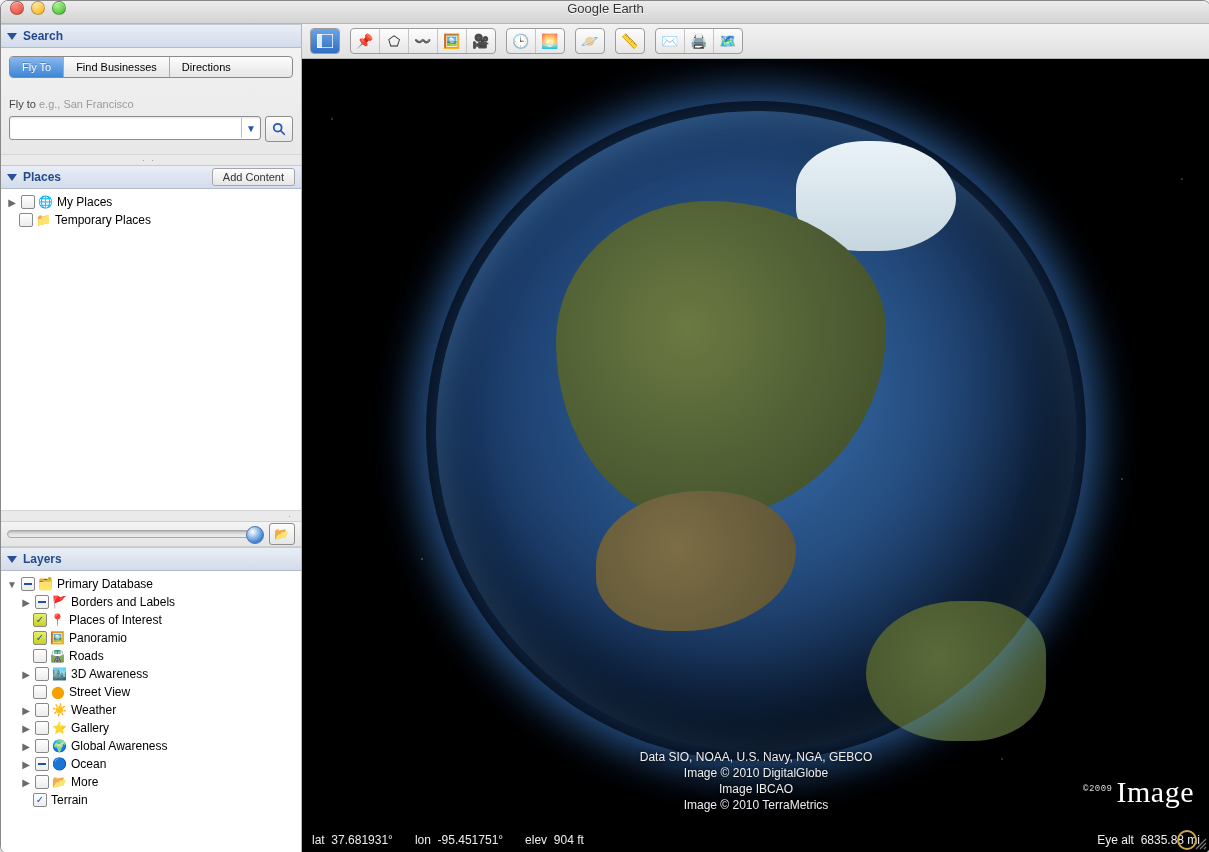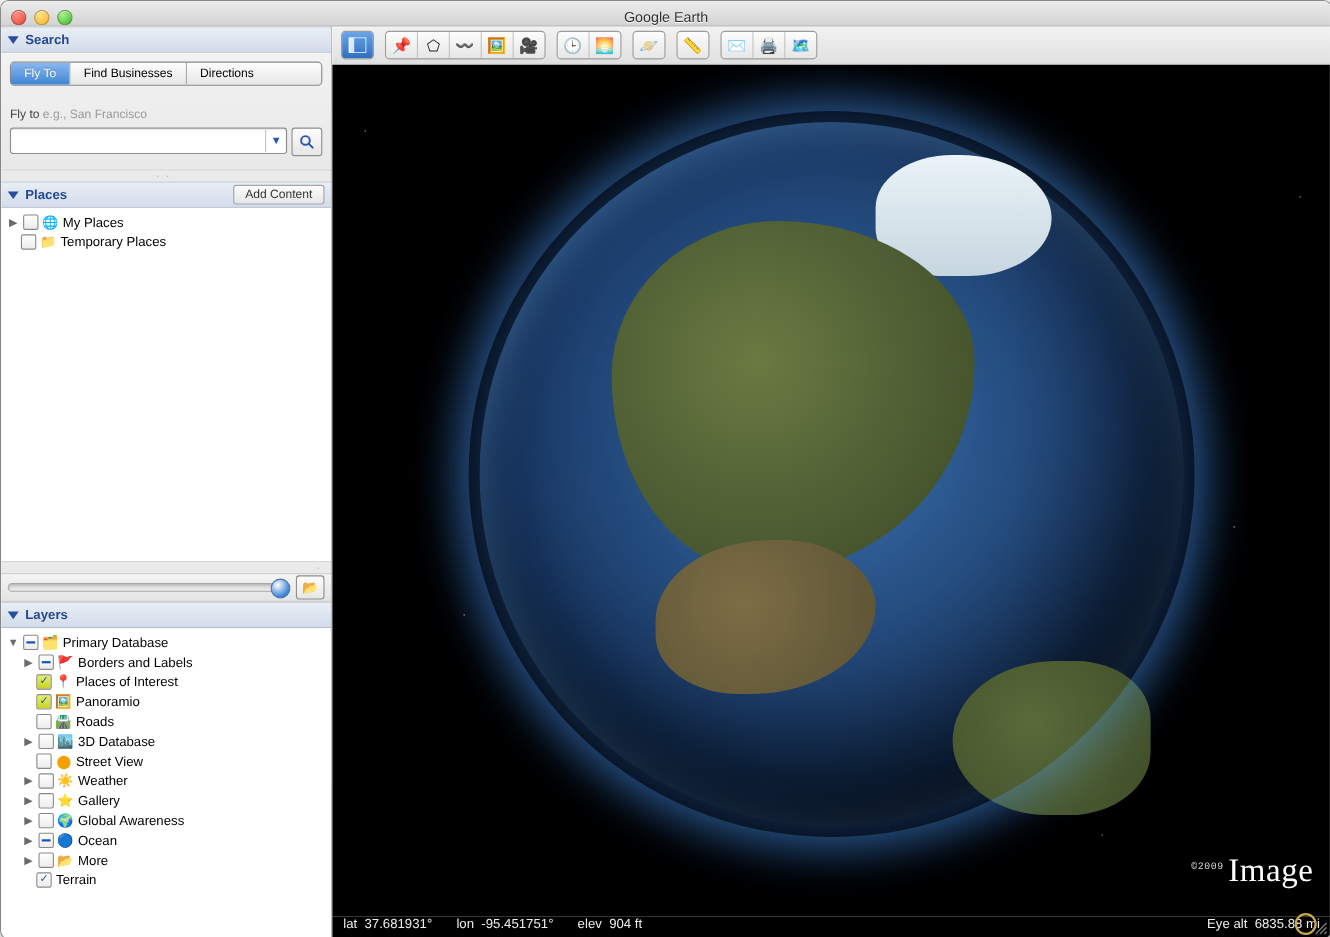--- a/index.html
+++ b/index.html
@@ -1,18 +1,18 @@
 <!DOCTYPE html>
 <html><head>
 <meta charset="utf-8">
 <style>
   html,body{margin:0;padding:0;height:100%;font-family:"Lucida Grande","Helvetica Neue",Arial,sans-serif;font-size:12px;color:#222;background:#fff;user-select:none}
   .window{width:1209px;height:852px;background:#ececec;border:1px solid #888;border-radius:8px;overflow:hidden;box-shadow:0 8px 30px rgba(0,0,0,.35);display:flex;flex-direction:column}
   
-  .titlebar{height:22px;background:linear-gradient(#ececec,#d3d3d3);border-bottom:1px solid #b5b5b5;display:flex;align-items:flex-end;position:relative}
+  .titlebar{height:22px;background:linear-gradient(#ececec,#d3d3d3);border-bottom:1px solid #b5b5b5;display:flex;align-items:flex-start;position:relative}
   .traffic{display:flex;gap:7px;margin-left:9px}
   .tl{width:12px;height:12px;border-radius:50%;border:1px solid rgba(0,0,0,.25);box-shadow:inset 0 1px 0 rgba(255,255,255,.6)}
   .tl.red{background:radial-gradient(circle at 35% 30%,#ff8a7f,#e24a38)}
   .tl.yel{background:radial-gradient(circle at 35% 30%,#ffe28a,#f6b21f)}
   .tl.grn{background:radial-gradient(circle at 35% 30%,#a6f28a,#3fb62a)}
   .titlebar .title{position:absolute;left:0;right:0;text-align:center;font-size:13px;color:#333;text-shadow:0 1px 0 #fff}
   
   .body{flex:1;display:flex;overflow:hidden}
   .sidebar{width:300px;background:linear-gradient(#f9f9f9,#efefef);border-right:1px solid #b5b5b5;display:flex;flex-direction:column;overflow:hidden}
   .main{flex:1;background:#fff;display:flex;flex-direction:column;overflow:hidden}
@@ -188,21 +188,21 @@
         </div>
         <div class="row" style="padding-left:28px">
           <span class="cb"></span>
           <span class="ic">🛣️</span>
           <span class="lbl">Roads</span>
         </div>
         <div class="row" style="padding-left:16px">
           <span class="tw">▶</span>
           <span class="cb"></span>
           <span class="ic">🏙️</span>
-          <span class="lbl">3D Database</span>
+          <span class="lbl">3D Awareness</span>
         </div>
         <div class="row" style="padding-left:28px">
           <span class="cb"></span>
           <span class="ic" style="color:#f4a100">⬤</span>
           <span class="lbl">Street View</span>
         </div>
         <div class="row" style="padding-left:16px">
           <span class="tw">▶</span>
           <span class="cb"></span>
           <span class="ic">☀️</span>
@@ -301,20 +301,26 @@
       <div class="viewport">
         <div class="stars"></div>
         <div class="globe">
           <div class="land greenland"></div>
           <div class="land na"></div>
           <div class="land mex"></div>
           <div class="land sa"></div>
           <div class="atmo"></div>
         </div>
 
+        <div class="attrib">
+          <div>Data SIO, NOAA, U.S. Navy, NGA, GEBCO</div>
+          <div>Image © 2010 DigitalGlobe</div>
+          <div>Image IBCAO</div>
+          <div>Image © 2010 TerraMetrics</div>
+        </div>
 
         <div class="logo">
           <span class="yr">©2009</span><span>Image</span>
         </div>
       </div>
 
       <div class="statusbar">
         <span><span>lat</span>&nbsp;&nbsp;<span>37.681931°</span></span>
         <span><span>lon</span>&nbsp;&nbsp;<span>-95.451751°</span></span>
         <span><span>elev</span>&nbsp;&nbsp;<span>904 ft</span></span>

